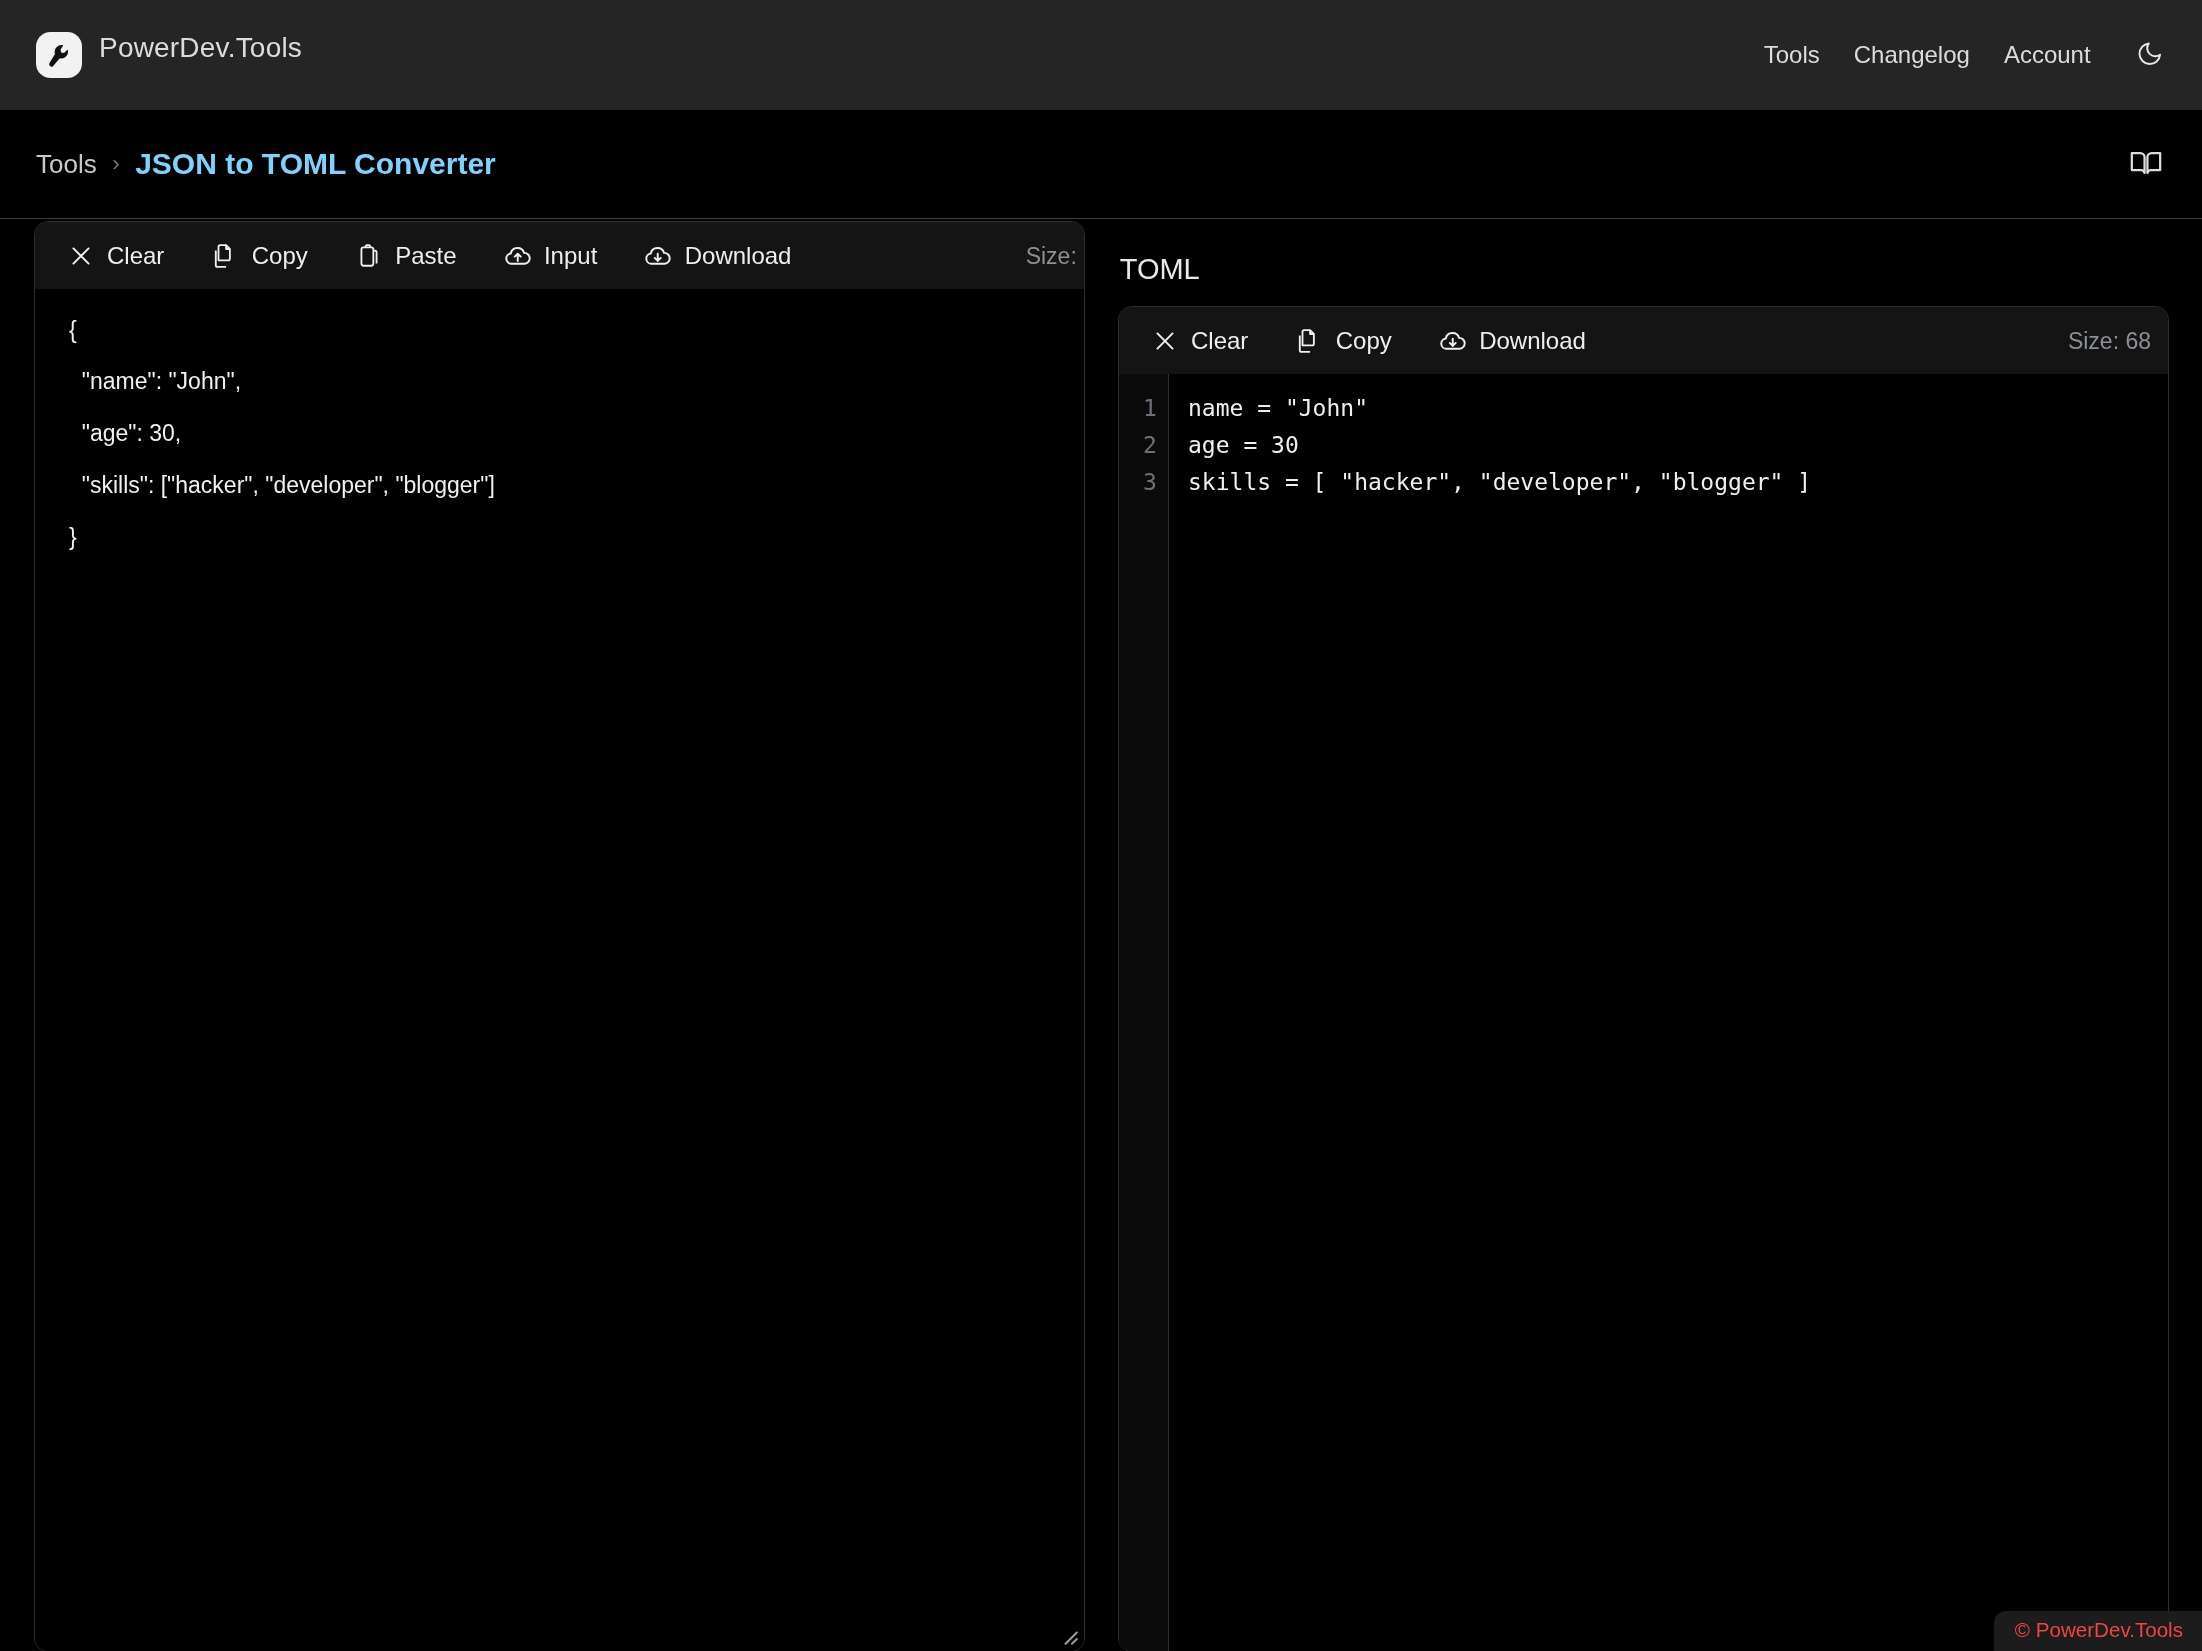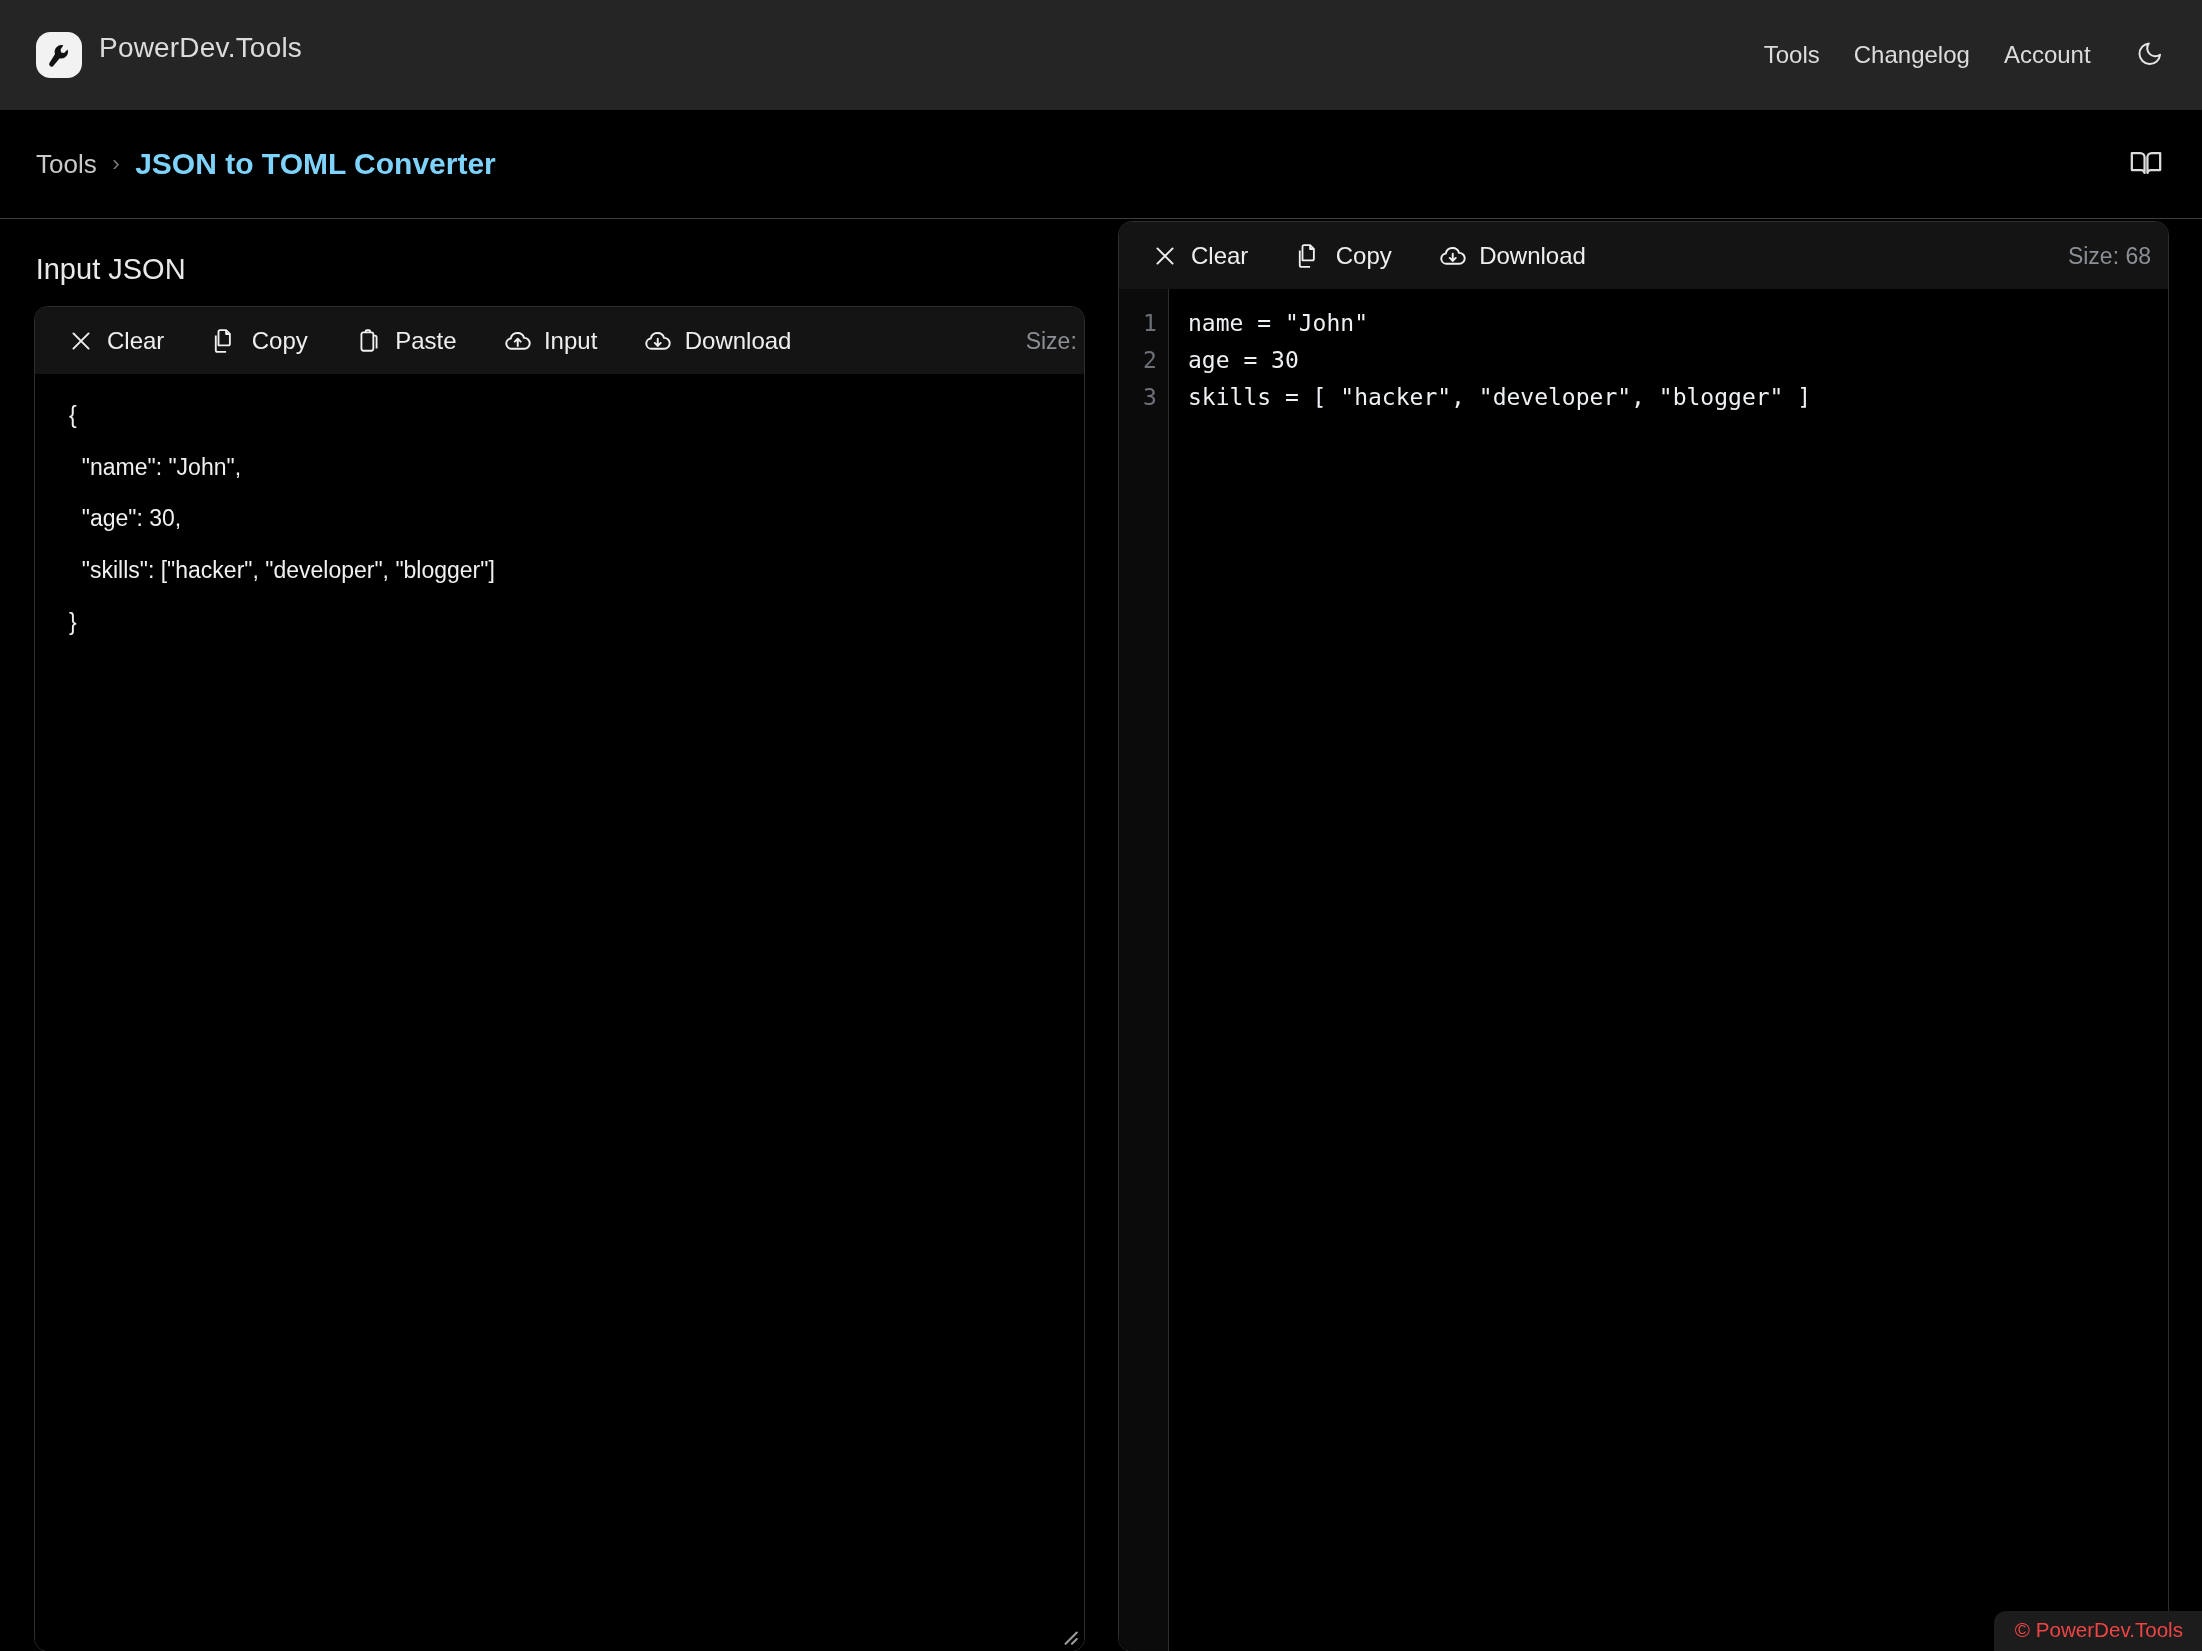--- a/index.html
+++ b/index.html
@@ -166,21 +166,20 @@
         <path d="M2 5h6a3 3 0 0 1 3 3v11a2.5 2.5 0 0 0-2.5-2H2z"></path>
         <path d="M22 5h-6a3 3 0 0 0-3 3v11a2.5 2.5 0 0 1 2.5-2H22z"></path>
       </svg>
     </span>
   </button>
 </div>
 
 <div class="workspace">
 
   <div class="pane">
-    <div class="pane-title">Input JSON</div>
     <div class="editor">
 
       <div class="toolbar">
         <button class="tool">
           <span class="ic">
             <svg width="26" height="26" viewBox="0 0 24 24" fill="none" stroke="#f0f0f0" stroke-width="1.8" stroke-linecap="round">
               <path d="M5 5l14 14M19 5L5 19"></path>
             </svg>
           </span>
           <span>Clear</span>
@@ -240,20 +239,21 @@
         <span class="resize-grip">
           <svg width="22.4" height="22.4" viewBox="0 0 14 14" fill="none" stroke="#9a9a9a" stroke-width="1.3" stroke-linecap="round">
             <path d="M13 6L6 13M13 10l-3 3"></path>
           </svg>
         </span>
       </div>
     </div>
   </div>
 
   <div class="pane">
+    <div class="pane-title">TOML</div>
     <div class="editor">
 
       <div class="toolbar">
         <button class="tool">
           <span class="ic">
             <svg width="26" height="26" viewBox="0 0 24 24" fill="none" stroke="#f0f0f0" stroke-width="1.8" stroke-linecap="round">
               <path d="M5 5l14 14M19 5L5 19"></path>
             </svg>
           </span>
           <span>Clear</span>

